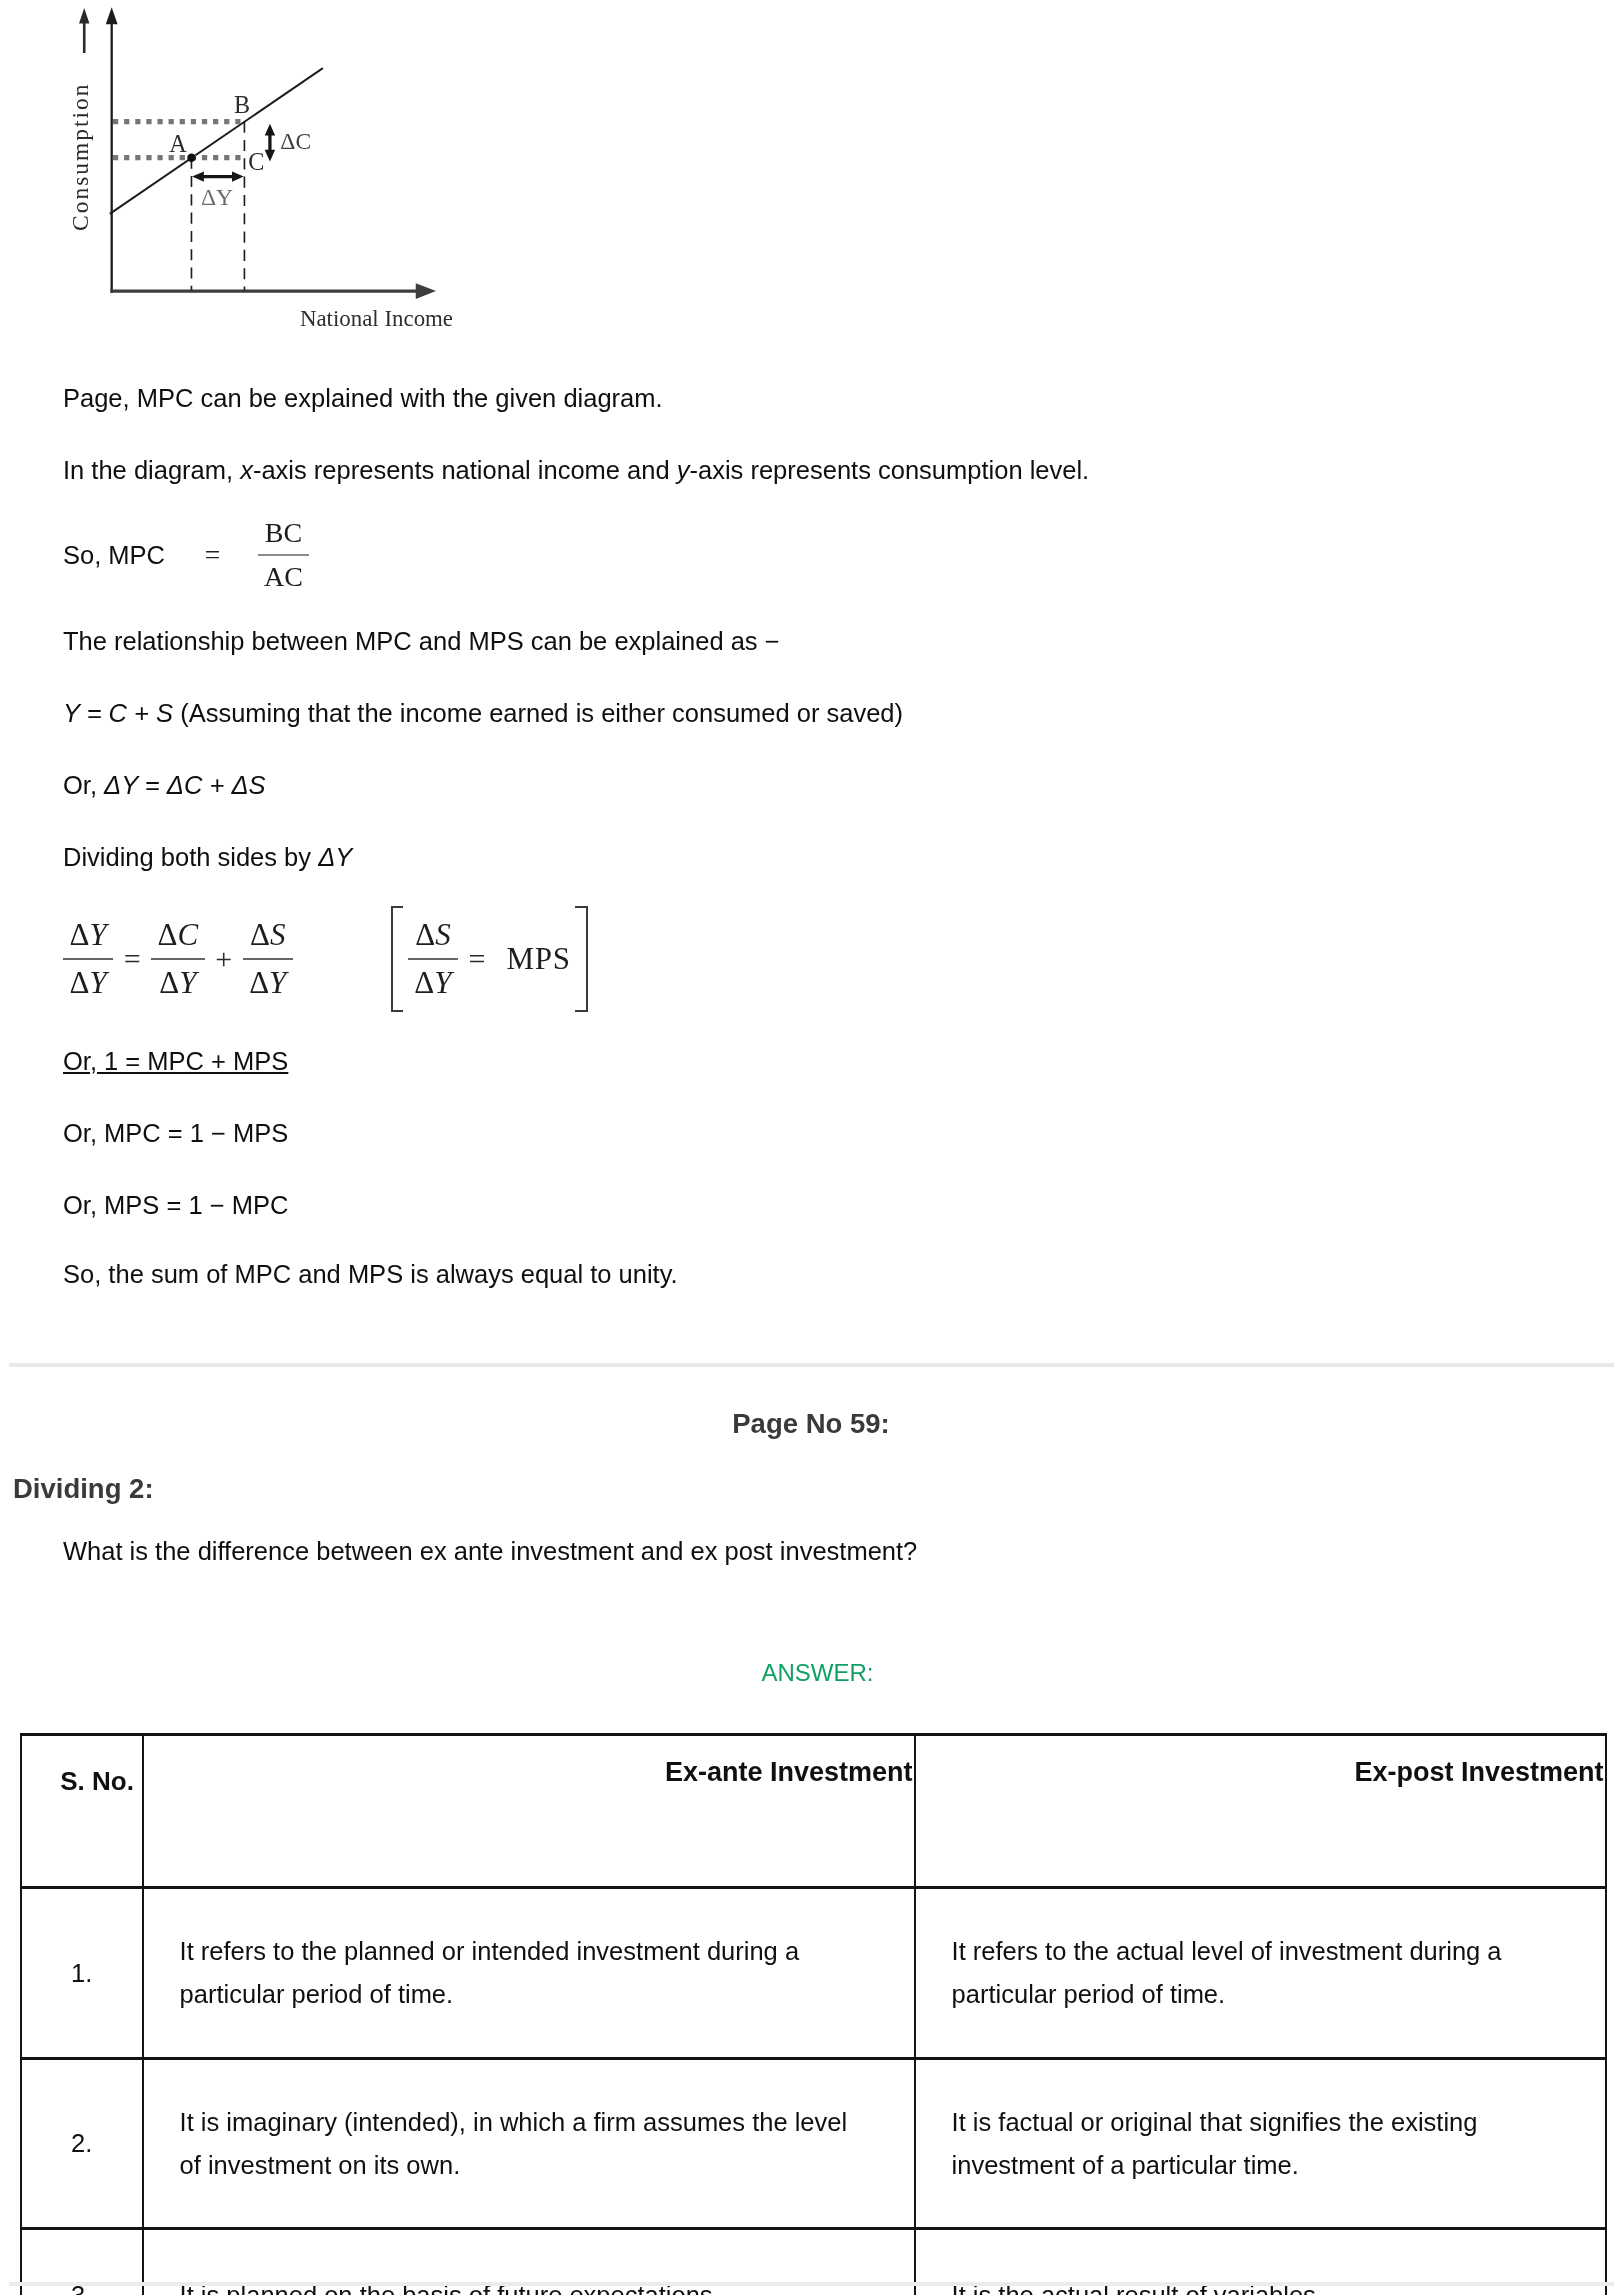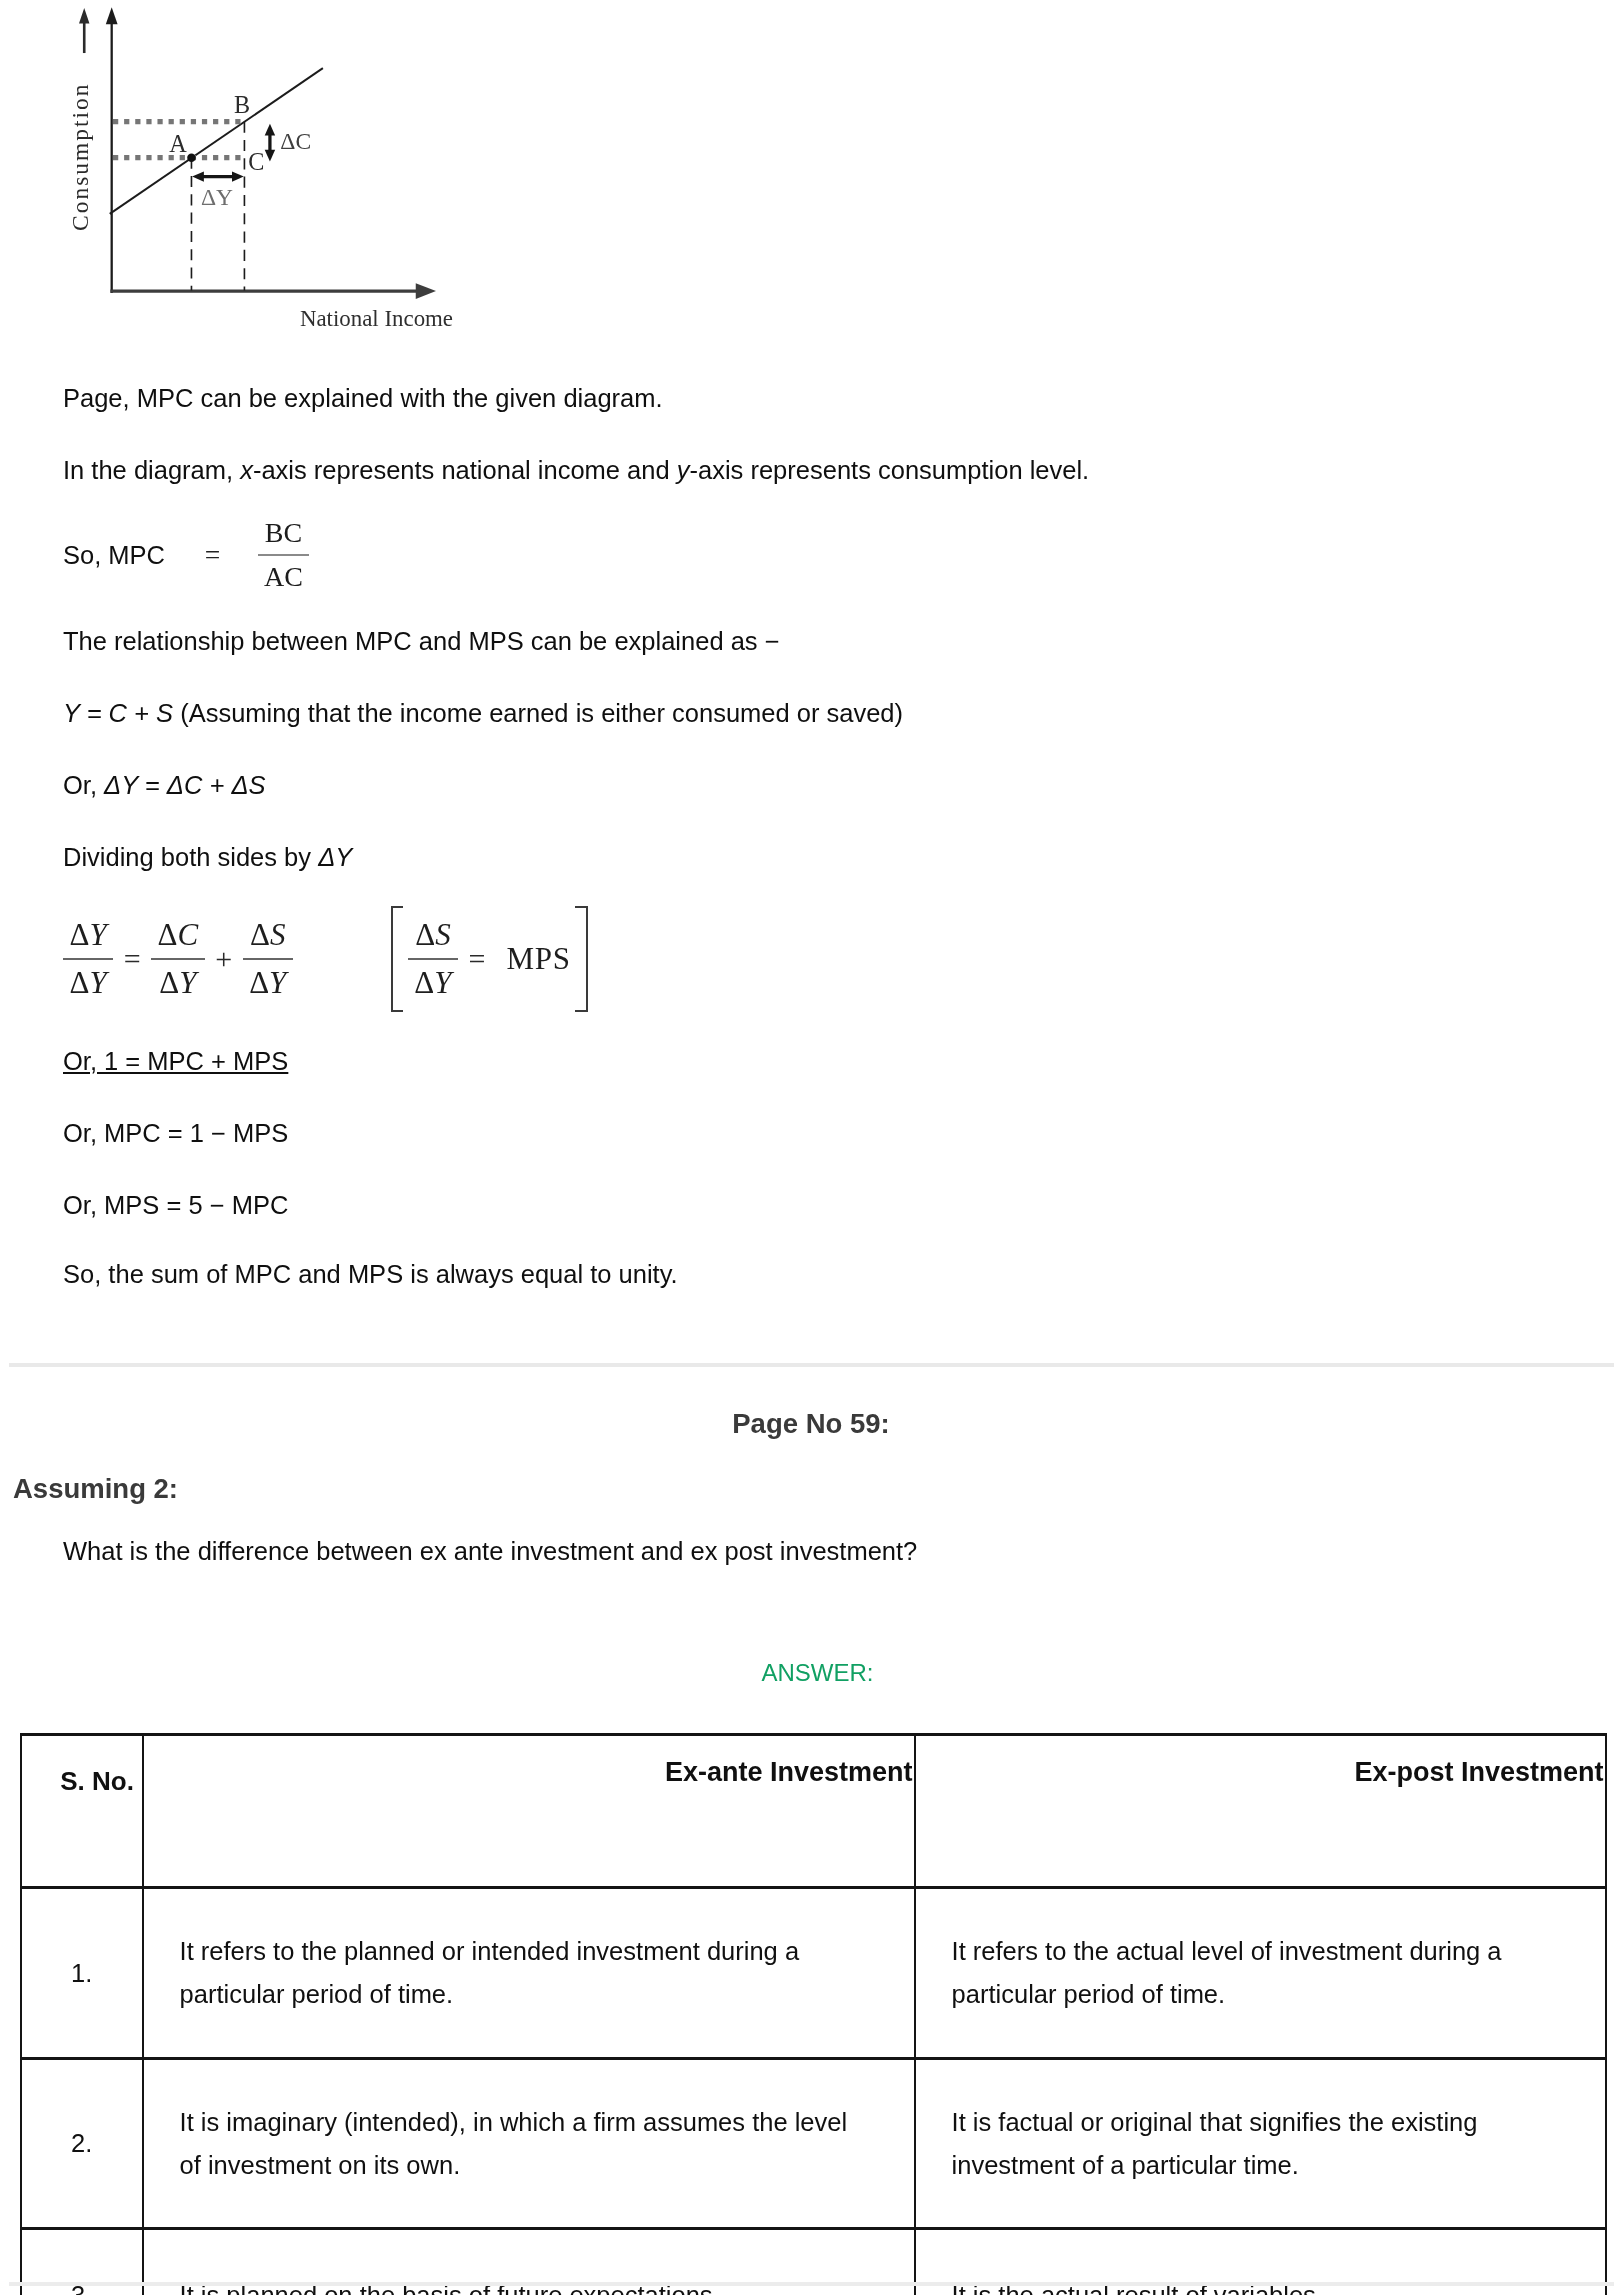--- a/index.html
+++ b/index.html
@@ -244,28 +244,28 @@
       <span class="num"><span>Δ</span><span class="eq-var">S</span></span>
       <span class="den"><span>Δ</span><span class="eq-var">Y</span></span>
     </span>
     <span class="op">=</span>
     <span class="mps">MPS</span>
   </span>
 </div>
 
 <p class="para mt-d">Or, 1 = MPC + MPS</p>
 <p class="para mt-b">Or, MPC = 1 − MPS</p>
-<p class="para mt-b">Or, MPS = 5 − MPC</p>
+<p class="para mt-b">Or, MPS = 1 − MPC</p>
 <p class="para mt-e">So, the sum of MPC and MPS is always equal to unity.</p>
 
 <div class="divider"></div>
 
 <div class="page-no">Page No 59:</div>
 
-<div class="question-label">Assuming 2:</div>
+<div class="question-label">Dividing 2:</div>
 
 <p class="question-text">What is the difference between ex ante investment and ex post investment?</p>
 
 <div class="answer-label" style="color: rgb(17, 160, 99);">ANSWER:</div>
 
 <table class="ans-table">
   <colgroup>
     <col style="width:122px">
     <col style="width:772px">
     <col style="width:691px">

